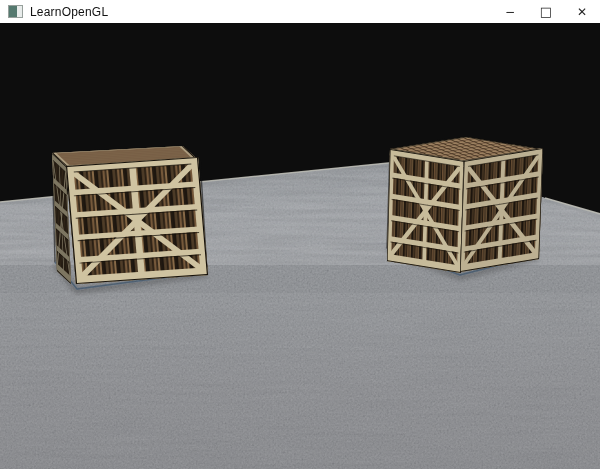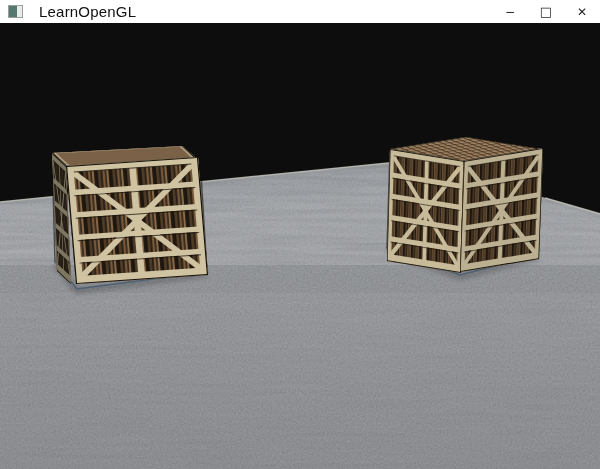--- a/index.html
+++ b/index.html
@@ -13,21 +13,21 @@
     height:23px;background:var(--titlebarBg,#fff);
     display:flex;align-items:center;
   }
   .app-icon{
     width:15px;height:13px;margin-left:8px;box-sizing:border-box;
     border:1px solid var(--iconBorder,#97a09c);
     background:linear-gradient(90deg,var(--iconTeal,#55796f) 0 58%,var(--iconLight,#e8eceb) 58%);
     flex:0 0 auto;
   }
   .title{
-    font-size:15px;color:var(--titleText,#111);margin-left:16px;flex:1 1 auto;
+    font-size:12px;color:var(--titleText,#111);margin-left:7px;flex:1 1 auto;
     white-space:nowrap;letter-spacing:.2px;
   }
   .caption-btn{
     width:36px;height:23px;border:none;background:transparent;padding:0;
     display:flex;align-items:center;justify-content:center;
     color:var(--controlGlyph,#1f1f1f);font-family:"DejaVu Sans",sans-serif;
     font-size:12px;line-height:1;cursor:default;
   }
   .caption-btn.max{font-size:13px;}
   .viewport{width:600px;height:446px;display:block;}

